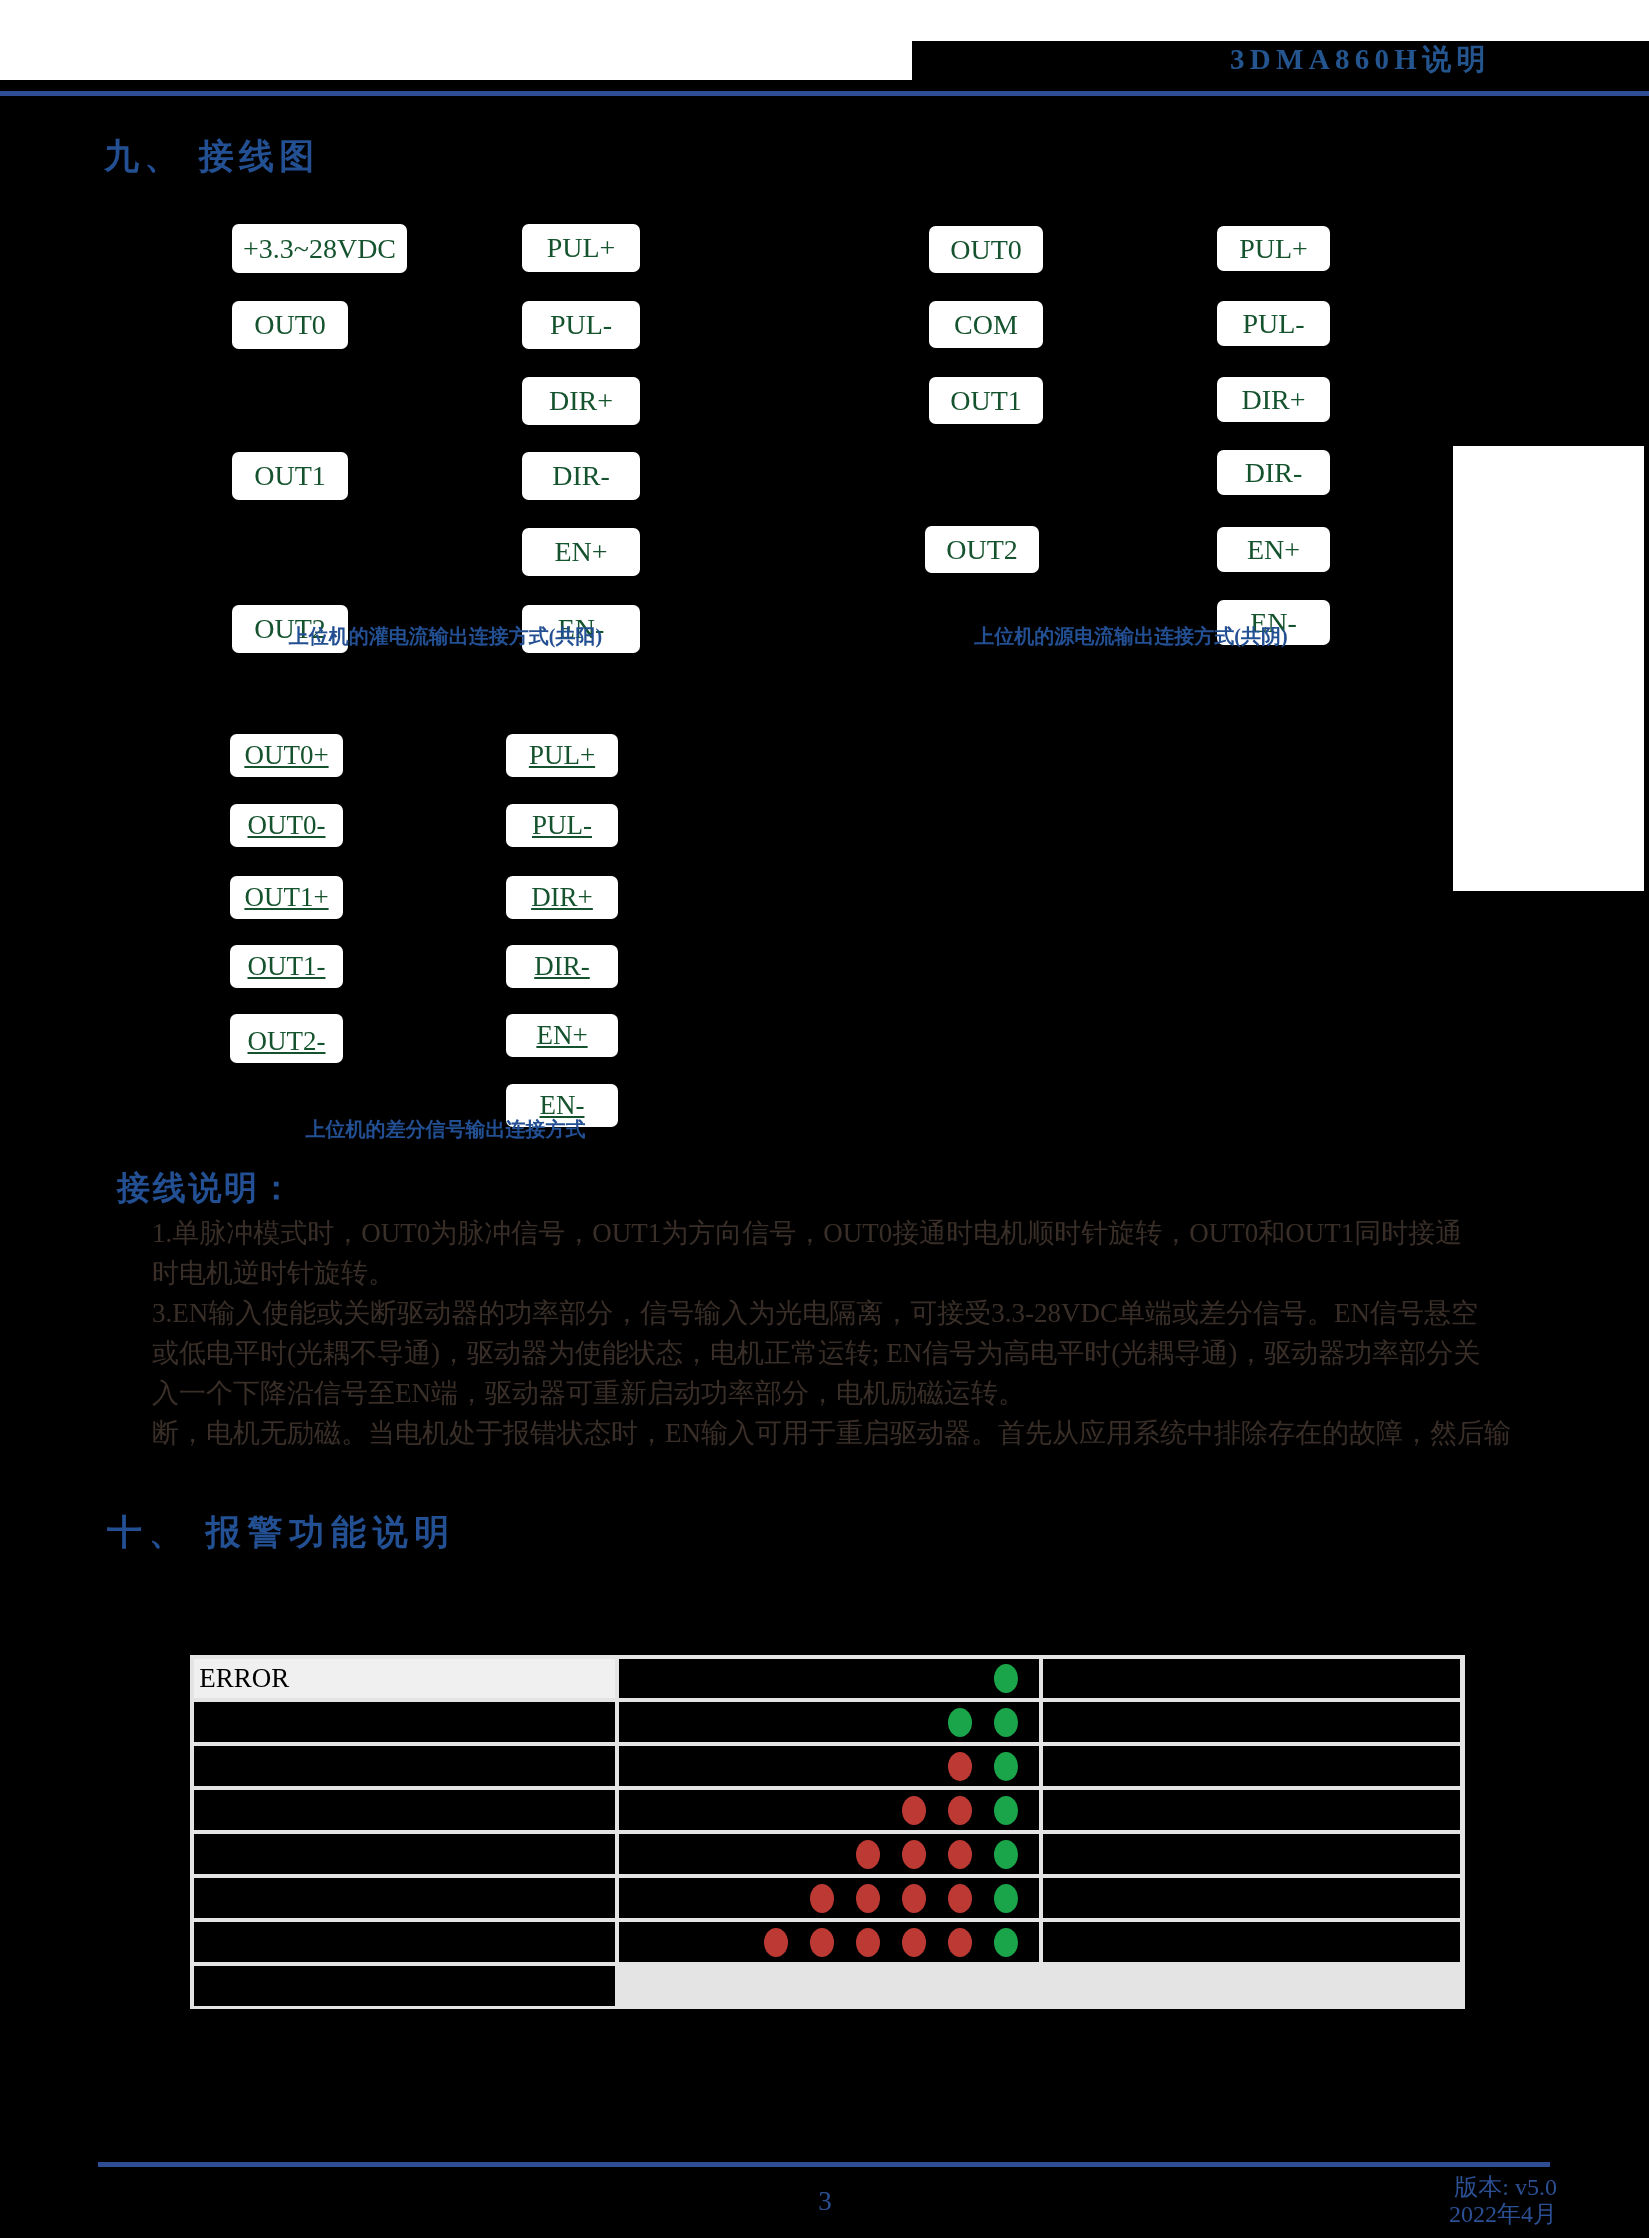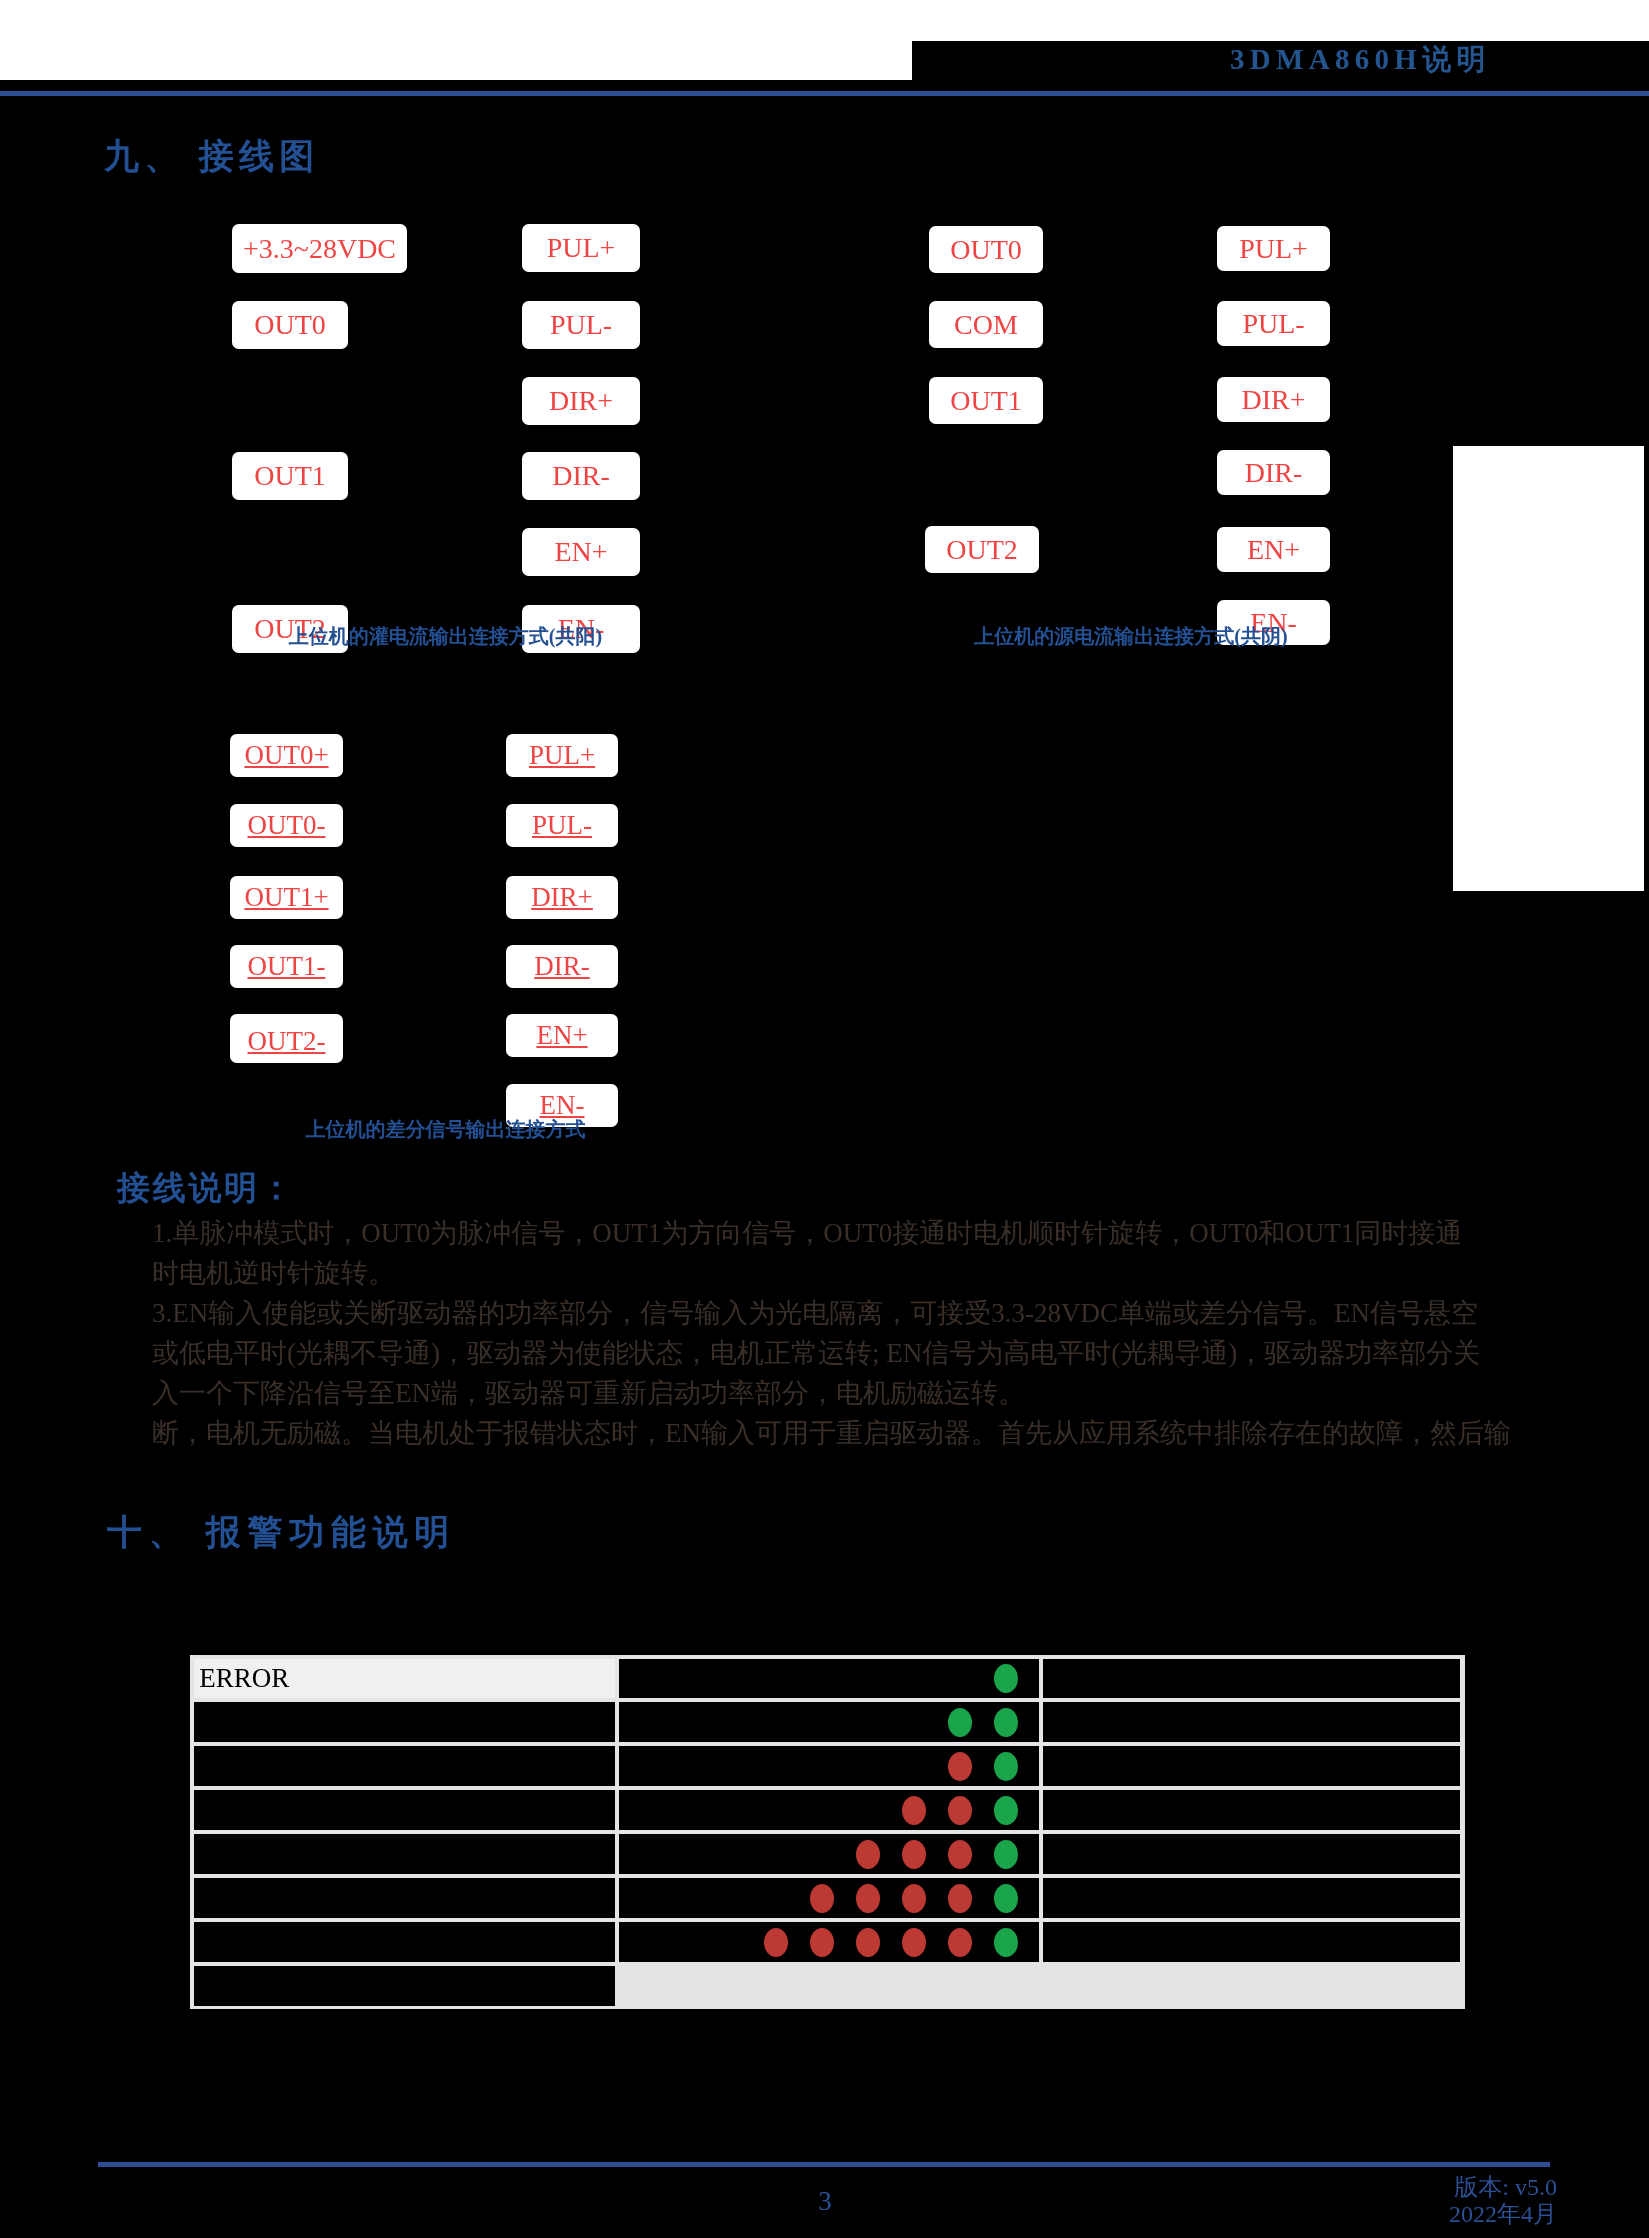--- a/index.html
+++ b/index.html
@@ -19,21 +19,21 @@
     display:flex; align-items:center; color:var(--title-blue);
     font-size:29px; font-weight:700; letter-spacing:5.3px; white-space:nowrap;
   }
   .section-heading{
     position:absolute; color:var(--accent); font-weight:700;
     font-size:35px; letter-spacing:5.3px; white-space:nowrap;
   }
   .pbox{
     position:absolute; background:#fff; border-radius:6.7px;
     display:flex; align-items:center; justify-content:center;
-    color:#ef4444; font-size:28px; white-space:nowrap;text-align:center;
+    color:#14532d; font-size:28px; white-space:nowrap;text-align:center;
   }
   .pbox.small{font-size:27px;text-decoration:underline;}
   .diagram-caption{
     position:absolute; color:var(--accent); font-weight:700; font-size:20px;
     text-align:center; white-space:nowrap;
   }
   .notes-heading{
     position:absolute; left:117px; top:1166px; color:var(--accent);
     font-weight:700; font-size:33px; letter-spacing:2.7px; white-space:nowrap;
   }

